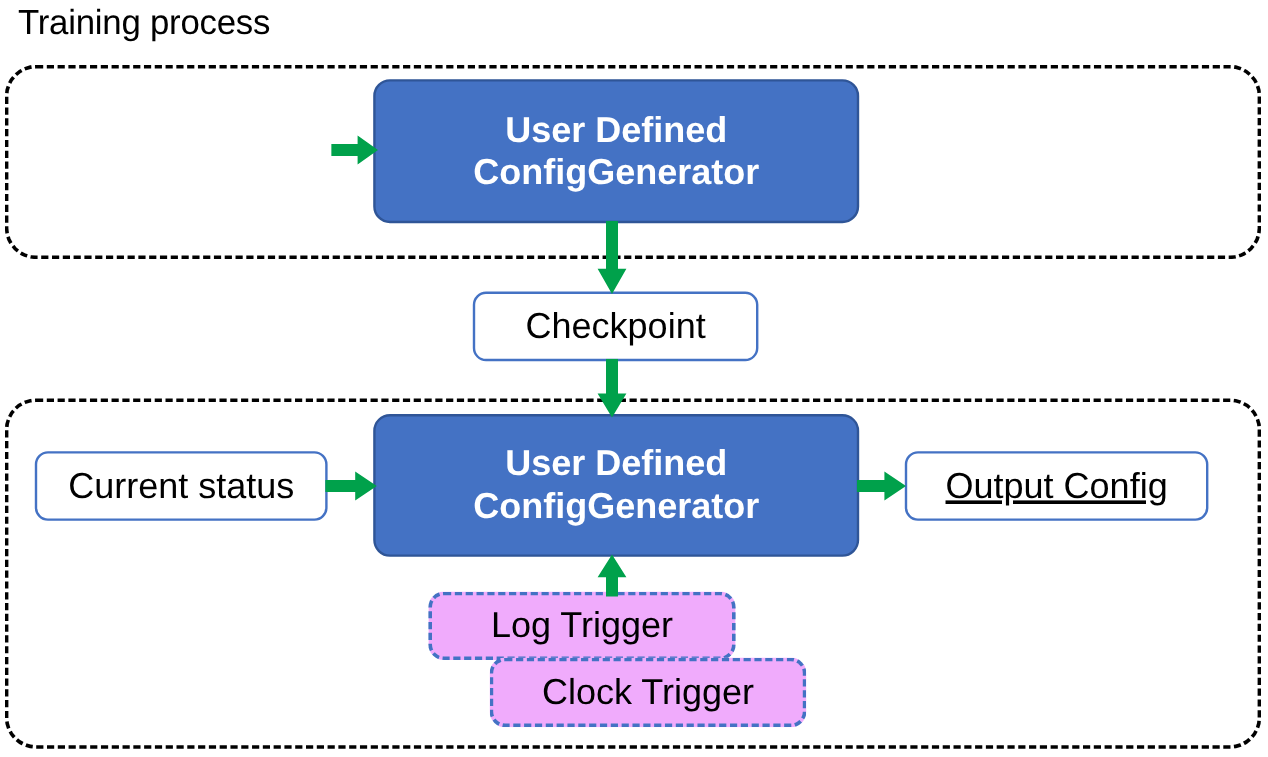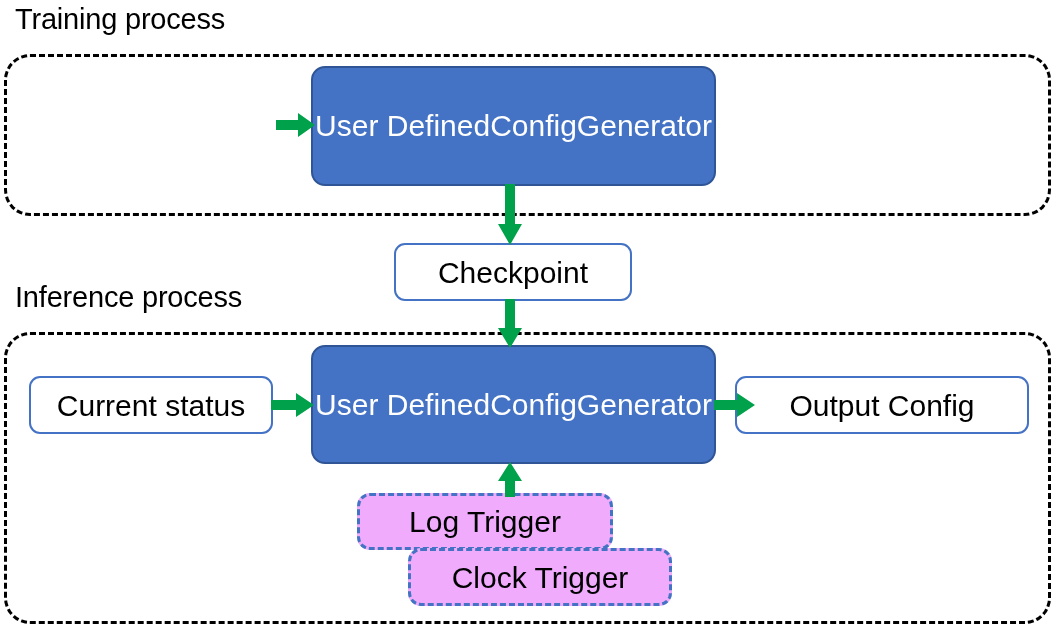--- a/index.html
+++ b/index.html
@@ -52,31 +52,32 @@
     background: #ffffff;
     border: 2px solid #4472C4;
     border-radius: 11px;
     color: #000000;
     font-size: 30px;
     line-height: 1.1;
   }
   #training-data-box { left: 41px;  top: 97px;  width: 237px; height: 58px; }
   #checkpoint-box    { left: 394px; top: 243px; width: 238px; height: 58px; }
   #current-status-box{ left: 29px;  top: 376px; width: 244px; height: 58px; }
-  #output-config-box { left: 735px; top: 376px; width: 294px; height: 58px; }
+  #output-config-box { left: 754px; top: 376px; width: 253px; height: 58px; text-decoration: underline; }
 
   
   .blue-box {
     background: #4472C4;
     border: 2px solid #2F5597;
     border-radius: 14px;
     color: #ffffff;
     font-size: 30px;
     line-height: 1.18;
-    flex-direction: row;
+    flex-direction: column;
+    font-weight: bold;
   }
   #training-proc-box  { left: 311px; top: 66px;  width: 405px; height: 120px; }
   #inference-proc-box { left: 311px; top: 345px; width: 405px; height: 119px; }
 
   
   .trigger-box {
     background: #f0abfc;
     border: 3px dashed #4472C4;
     border-radius: 13px;
     color: #000000;
@@ -100,21 +101,20 @@
   #arrow-to-output      { left: 714px; top: 390px; }
   #arrow-trigger-up     { left: 495px; top: 462px; }
 </style>
 </head>
 <body>
 
 <div id="canvas">
 
   <div class="section-title" id="training-title">Training process</div>
 
-  <div class="section-title" id="inference-title">Inference process</div>
 
   <div class="dashed-group" id="training-group"></div>
 
   <div class="dashed-group" id="inference-group"></div>
 
 
   <div class="node-box blue-box" id="training-proc-box">
     <span>User Defined</span>
     <span>ConfigGenerator</span>
   </div>

